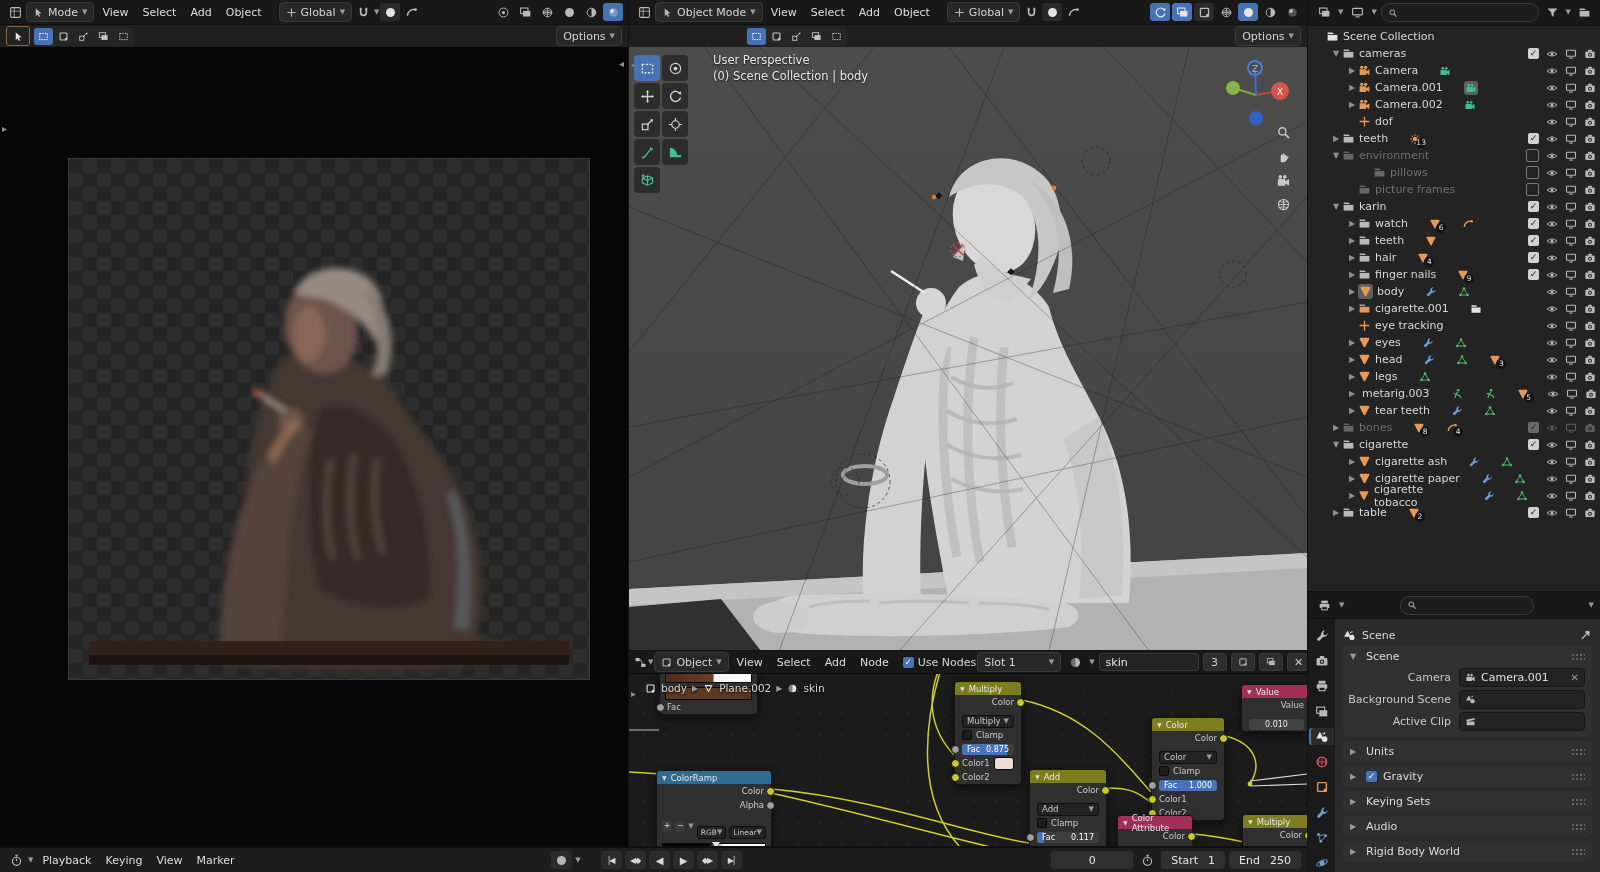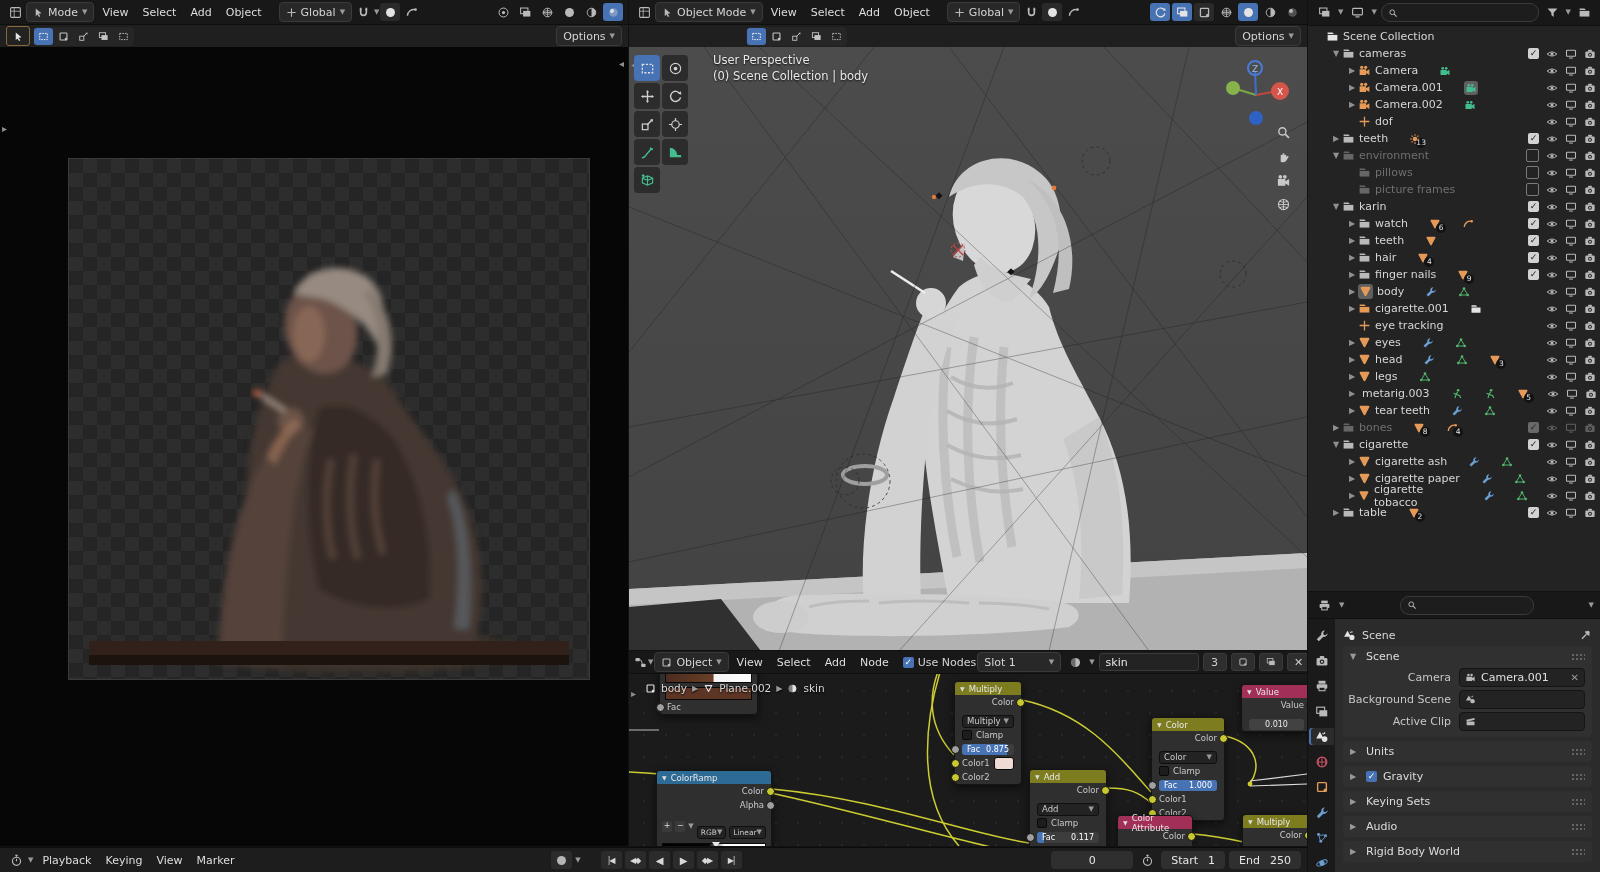--- a/index.html
+++ b/index.html
@@ -1182,21 +1182,21 @@
               <use href="#s-eye"></use>
             </svg>
             <svg class="ic g" style="width: 12px; height: 12px;">
               <use href="#s-mon"></use>
             </svg>
             <svg class="ic g" style="width: 12px; height: 12px;">
               <use href="#s-pc"></use>
             </svg>
           </span>
         </div>
-        <div class="orow gray" style="padding-left: 38px;">
+        <div class="orow gray" style="padding-left: 38px; margin-left: 15px;">
           <span class="oarrow"></span>
           <svg class="ic g rowic" style="width: 13px; height: 13px;">
             <use href="#s-col"></use>
           </svg>
           <span class="lbl">pillows</span>
           <span class="rights">
             <span class="cb un"></span>
             <svg class="ic g" style="width: 12px; height: 12px;">
               <use href="#s-eye"></use>
             </svg>

